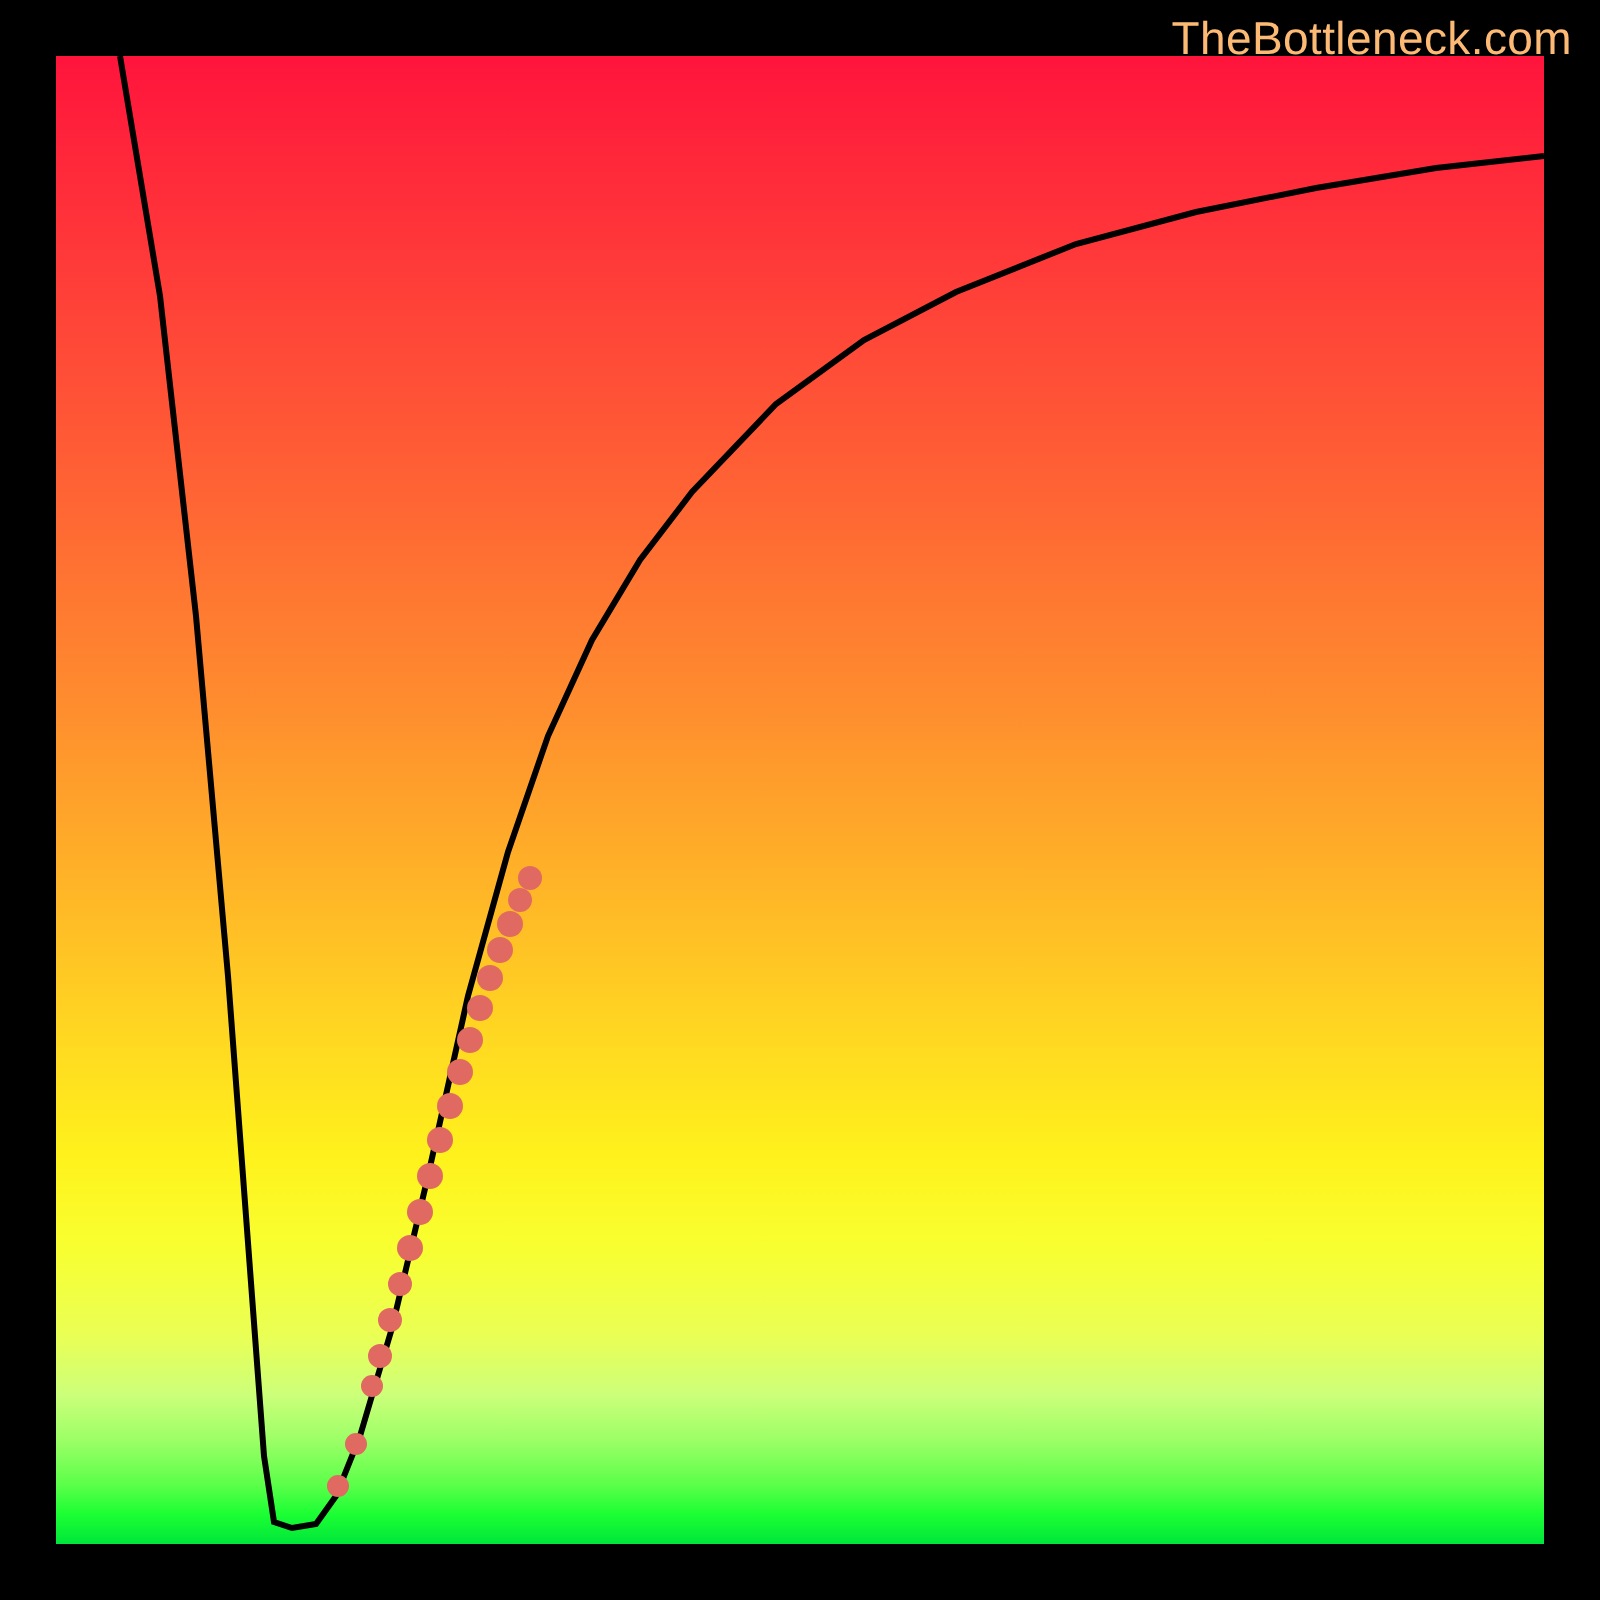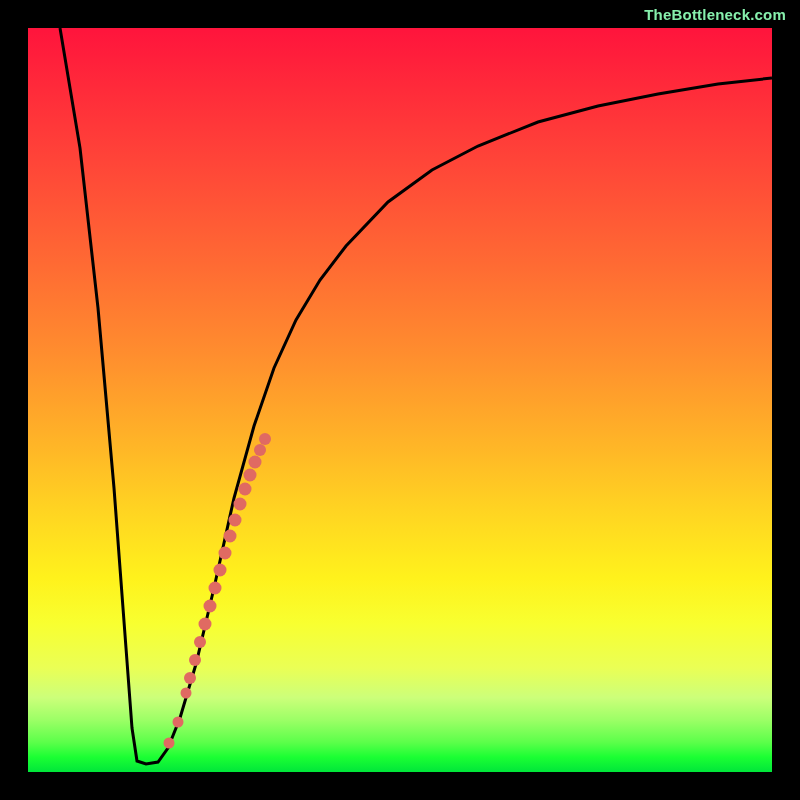--- a/index.html
+++ b/index.html
@@ -40,23 +40,23 @@
       #9cff66 93%,
       #5cff4a 96%,
       #1bff33 98%,
       #00e63a 100%
     );
   }
   .watermark {
     position: absolute;
     top: 6px;
     right: 14px;
-    color: #86efac;
-    font-size: 15px;
-    font-weight: 700;
+    color: #fdba74;
+    font-size: 23px;
+    font-weight: 400;
     letter-spacing: 0.2px;
     user-select: none;
   }
   svg.curve {
     position: absolute;
     left: 0;
     top: 0;
     width: 744px;
     height: 744px;
   }

